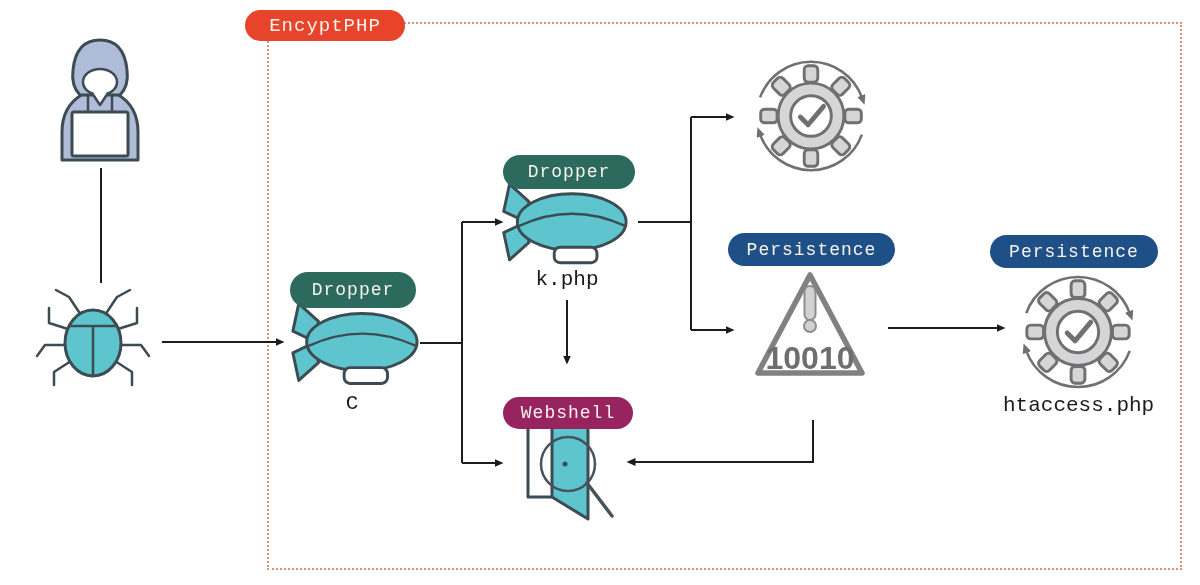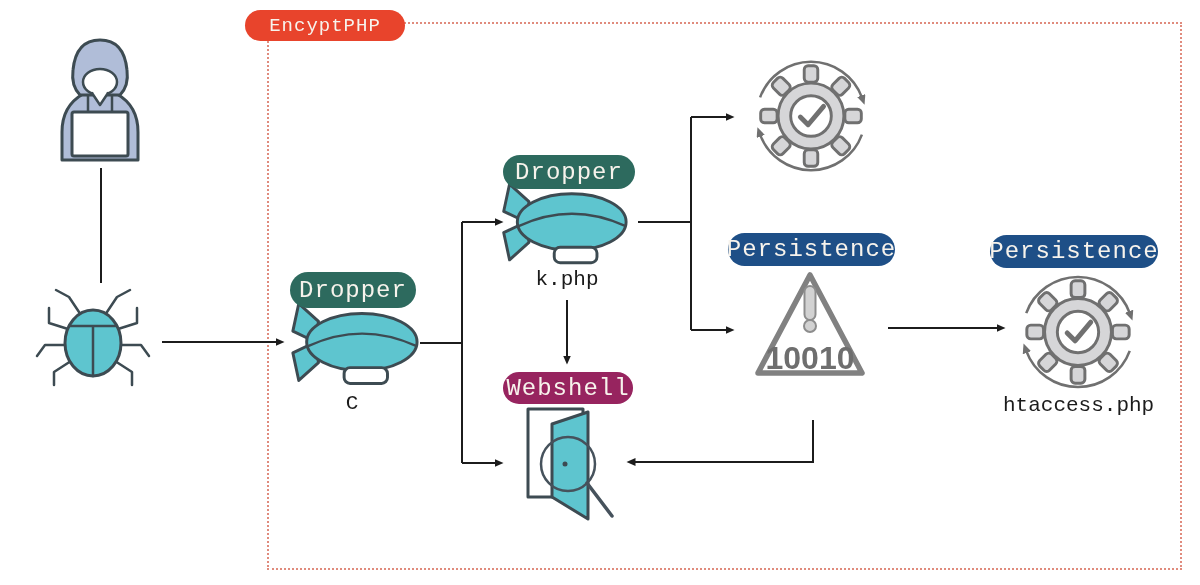--- a/index.html
+++ b/index.html
@@ -12,25 +12,25 @@
     --gear-fill:#d6d6d8; --gear-stroke:#707070; --hoodie-fill:#b0bdd8;
     --arrow:#1c1c1c; --label-text:#1b1b1b; --triangle-stroke:#818181; --triangle-text:#6e6e6e;
   }
   .canvas { position:relative; width:1200px; height:585px; background:#fff; overflow:hidden; }
   .dotted-box { position:absolute; left:267px; top:22px; width:915px; height:548px;
                 border:2px dotted var(--group-border); z-index:0; }
   #connectors { position:absolute; left:0; top:0; z-index:1; }
   .conn { stroke:var(--arrow); stroke-width:2; fill:none; }
   .node-el { position:absolute; z-index:2; }
   .badge { position:absolute; z-index:3; display:flex; align-items:center; justify-content:center;
-           color:var(--pill-text); font-size:24px; letter-spacing:1px; border-radius:18px;
+           color:var(--pill-text); font-size:18px; letter-spacing:1px; border-radius:18px;
            font-family:"Liberation Mono","DejaVu Sans Mono",monospace; }
   .badge.dropper { background:var(--badge-dropper); }
   .badge.persistence { background:var(--badge-persistence); }
-  .badge.webshell { background:var(--badge-webshell); }
+  .badge.webshell { background:var(--badge-webshell);margin-top:25px; }
   .badge.group { background:var(--group-badge); font-size:19px; z-index:4;justify-content:center; }
   .label { position:absolute; z-index:2; text-align:center; font-size:21px; color:var(--label-text); }
   .s-out { stroke:var(--outline); stroke-width:3; stroke-linejoin:round; stroke-linecap:round; }
   .s-thin { stroke:var(--outline); stroke-width:2.5; stroke-linejoin:round; stroke-linecap:round; }
   .f-teal { fill:var(--teal); }
   .f-hood { fill:var(--hoodie-fill); }
   .f-white { fill:#ffffff; }
   .f-none { fill:none; }
   .g-fill { fill:var(--gear-fill); }
   .g-strk { stroke:var(--gear-stroke); stroke-width:3; }

